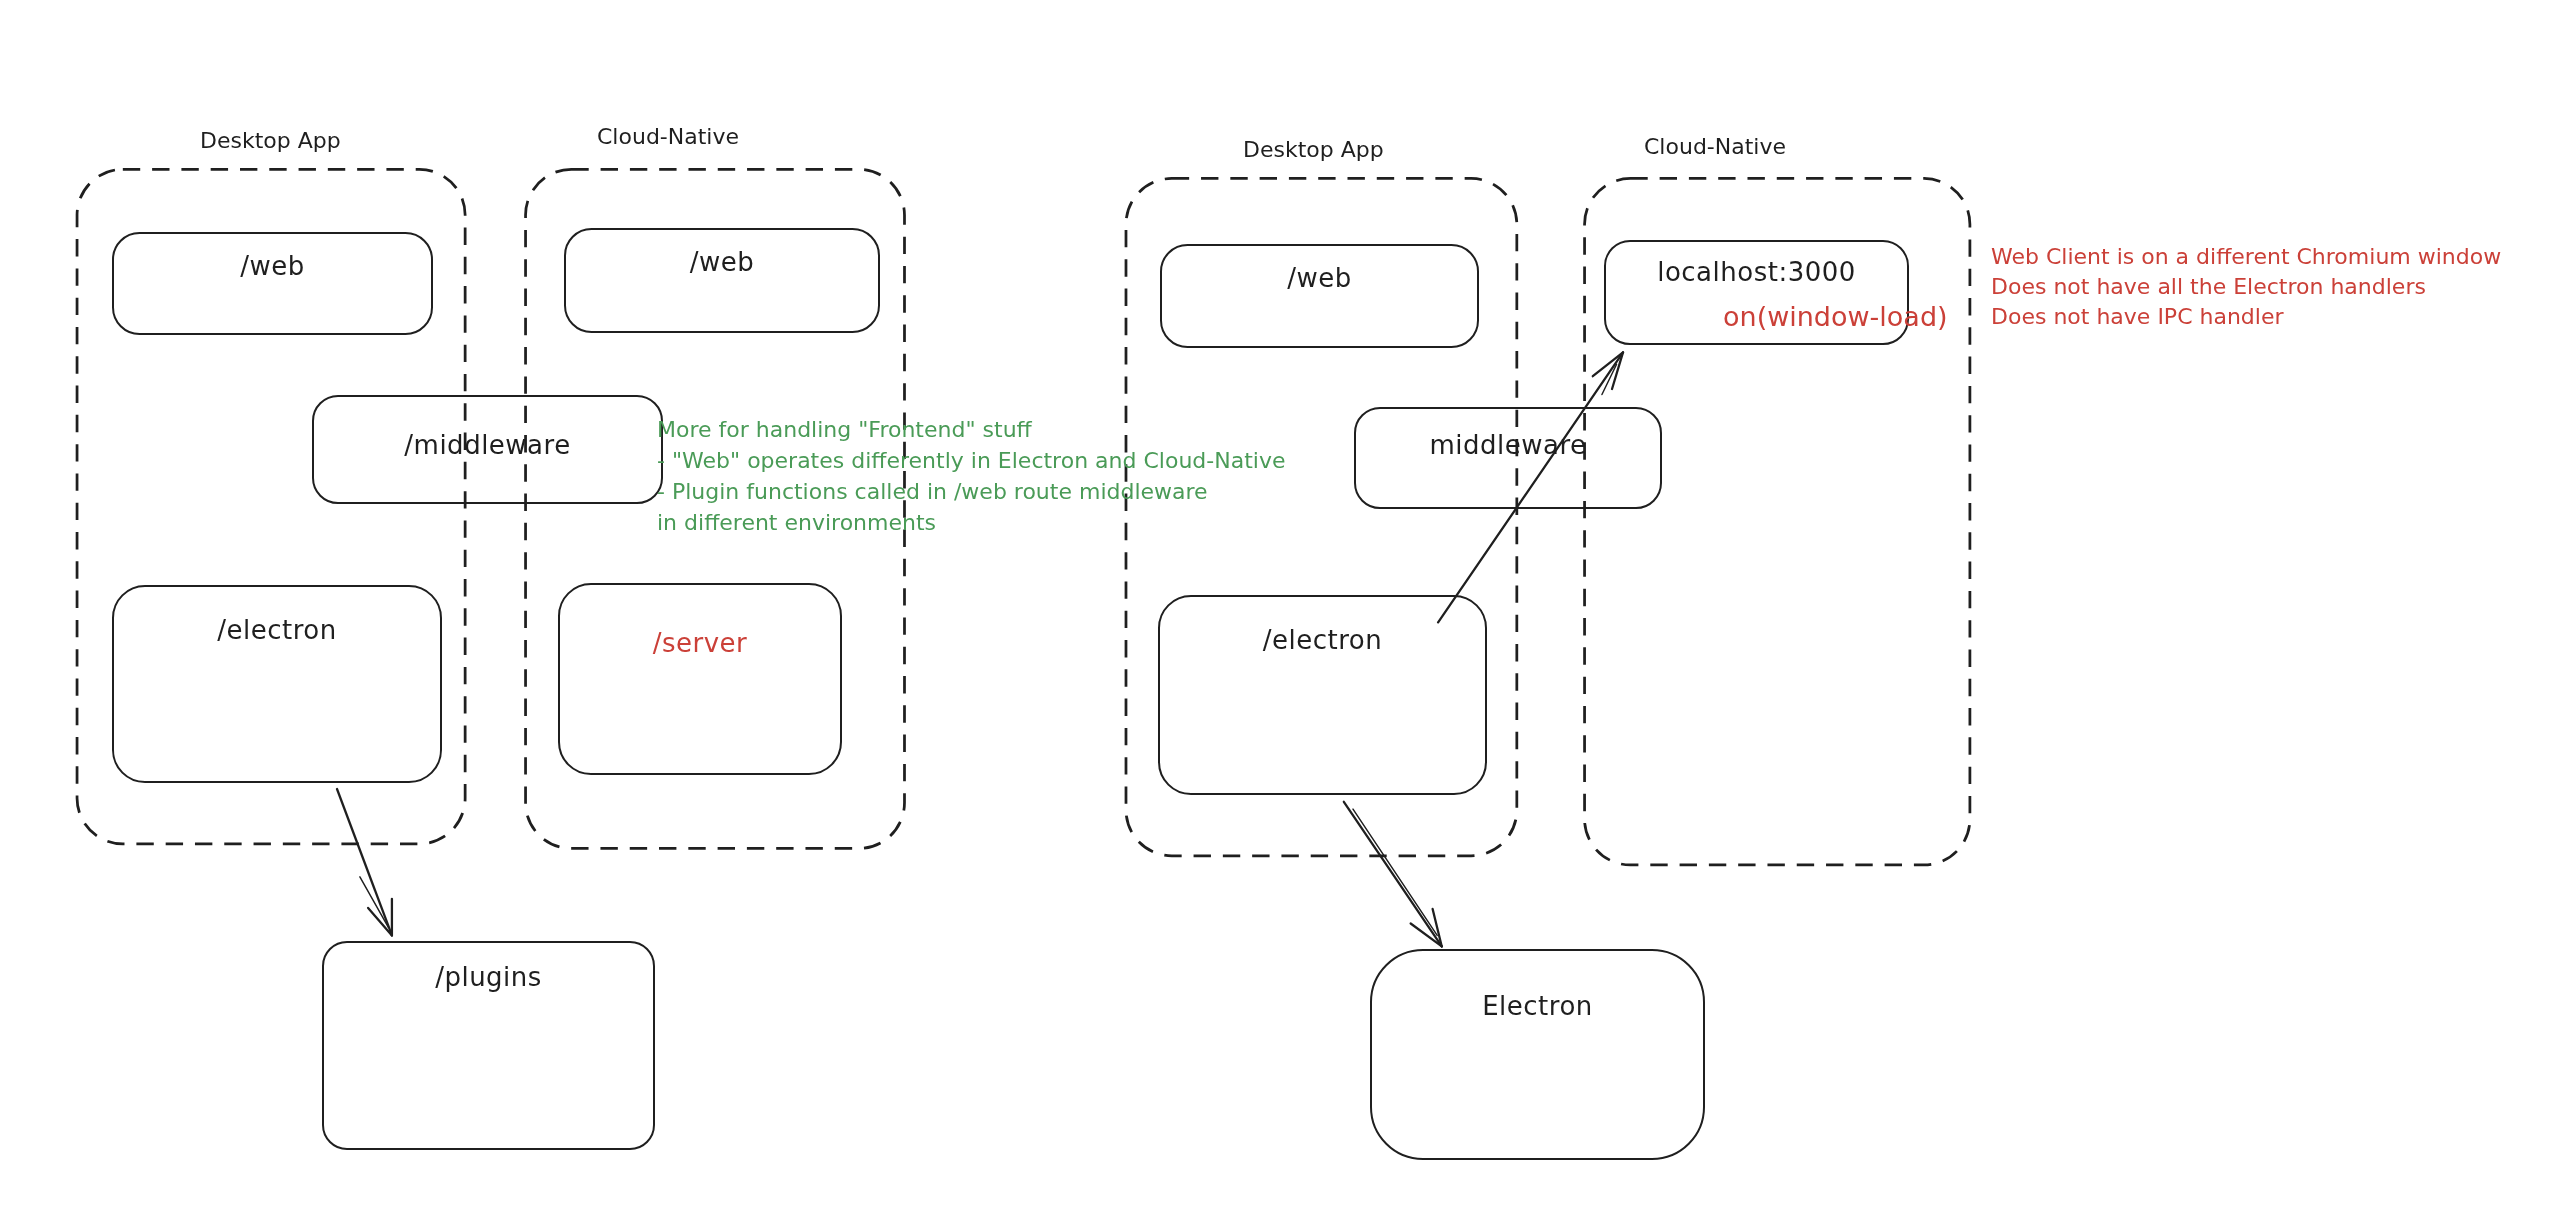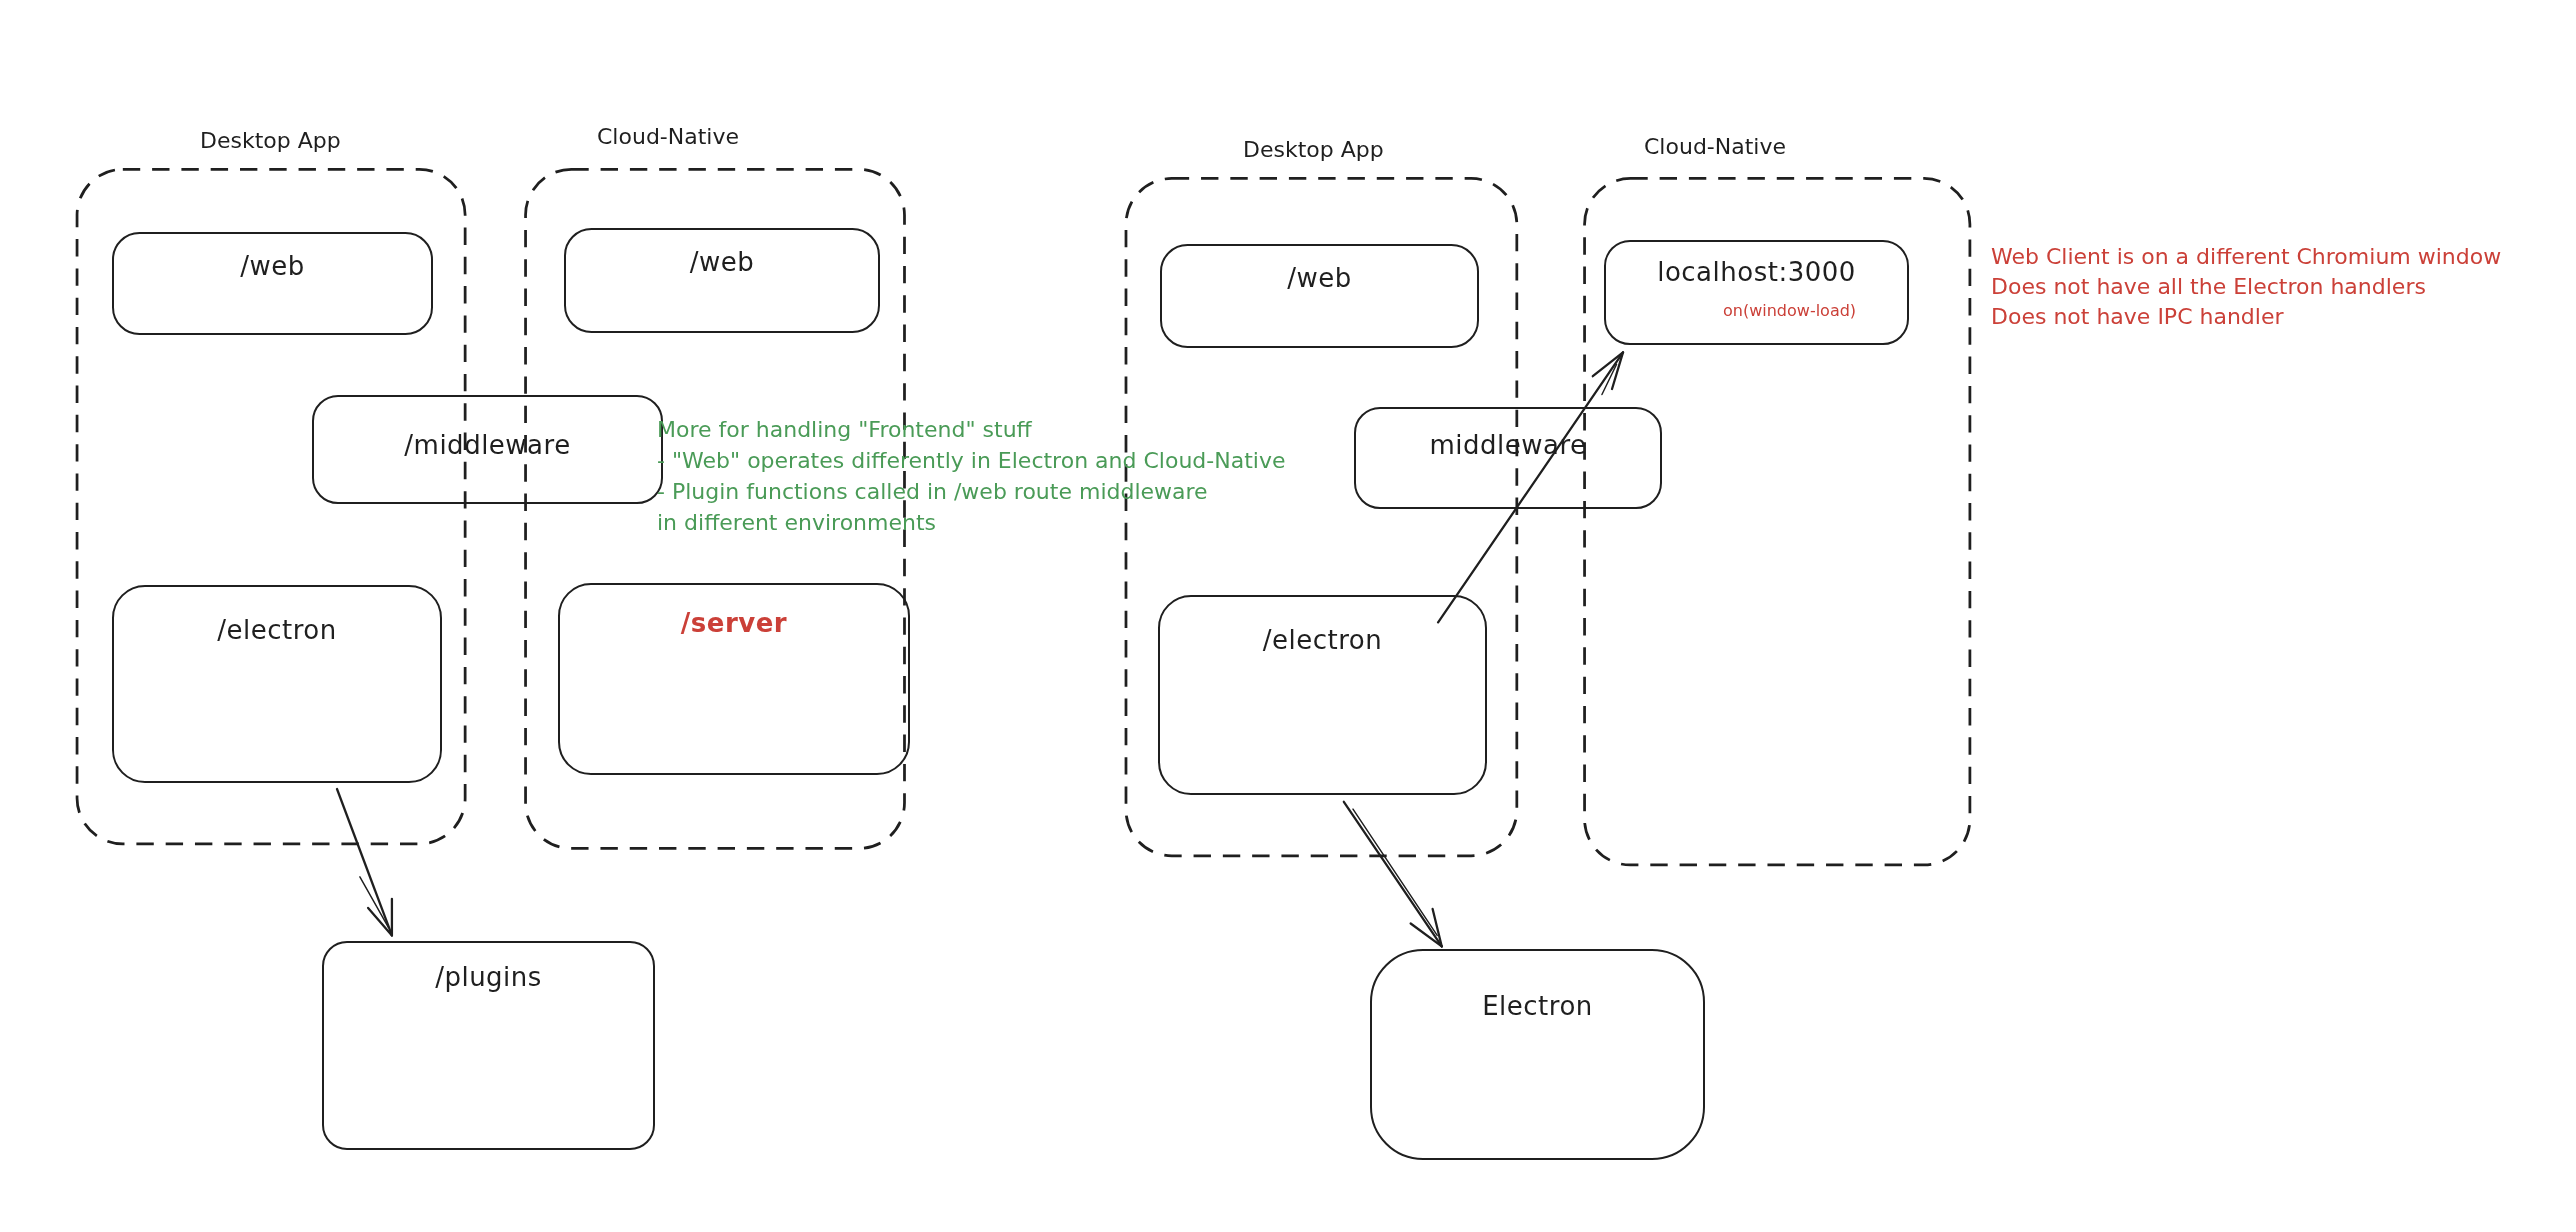--- a/index.html
+++ b/index.html
@@ -30,21 +30,21 @@
     font-size:22px;
     white-space:nowrap;
   }
   .note{position:absolute;white-space:nowrap;}
   .note div{white-space:nowrap;}
   .note-green{color:#4a9b57;font-size:22px;line-height:31px;}
   .note-red{color:#cb4038;font-size:22px;line-height:30px;}
   .red-text{color:#cb4038;}
   .sub-lbl{
     position:absolute;
-    font-size:16px;
+    font-size:27px;
     color:#cb4038;
     white-space:nowrap;
   }
 </style>
 </head>
 <body>
 
 <div id="canvas">
 
   <svg class="layer" viewBox="0 0 2814 1346" fill="none" stroke="#1f1f1f" stroke-width="3">
@@ -68,21 +68,21 @@
   </div>
 
   <div class="box" style="left:312px;top:395px;width:351px;height:109px;border-radius:26px;padding-top:33px;">
     <span class="lbl">/middleware</span>
   </div>
 
   <div class="box" style="left:112px;top:585px;width:330px;height:198px;border-radius:33px;padding-top:27.5px;">
     <span class="lbl">/electron</span>
   </div>
 
-  <div class="box" style="left:558px;top:583px;width:352px;height:192px;border-radius:33px;padding-top:23px;font-weight:bold;">
+  <div class="box" style="left:558px;top:583px;width:284px;height:192px;border-radius:33px;padding-top:43px;">
     <span class="lbl red-text">/server</span>
   </div>
 
   <div class="box" style="left:322px;top:941px;width:333px;height:209px;border-radius:25px;padding-top:19px;">
     <span class="lbl">/plugins</span>
   </div>
 
   <div class="box" style="left:1160px;top:244px;width:319px;height:104px;border-radius:27.5px;padding-top:16.5px;">
     <span class="lbl">/web</span>
   </div>

